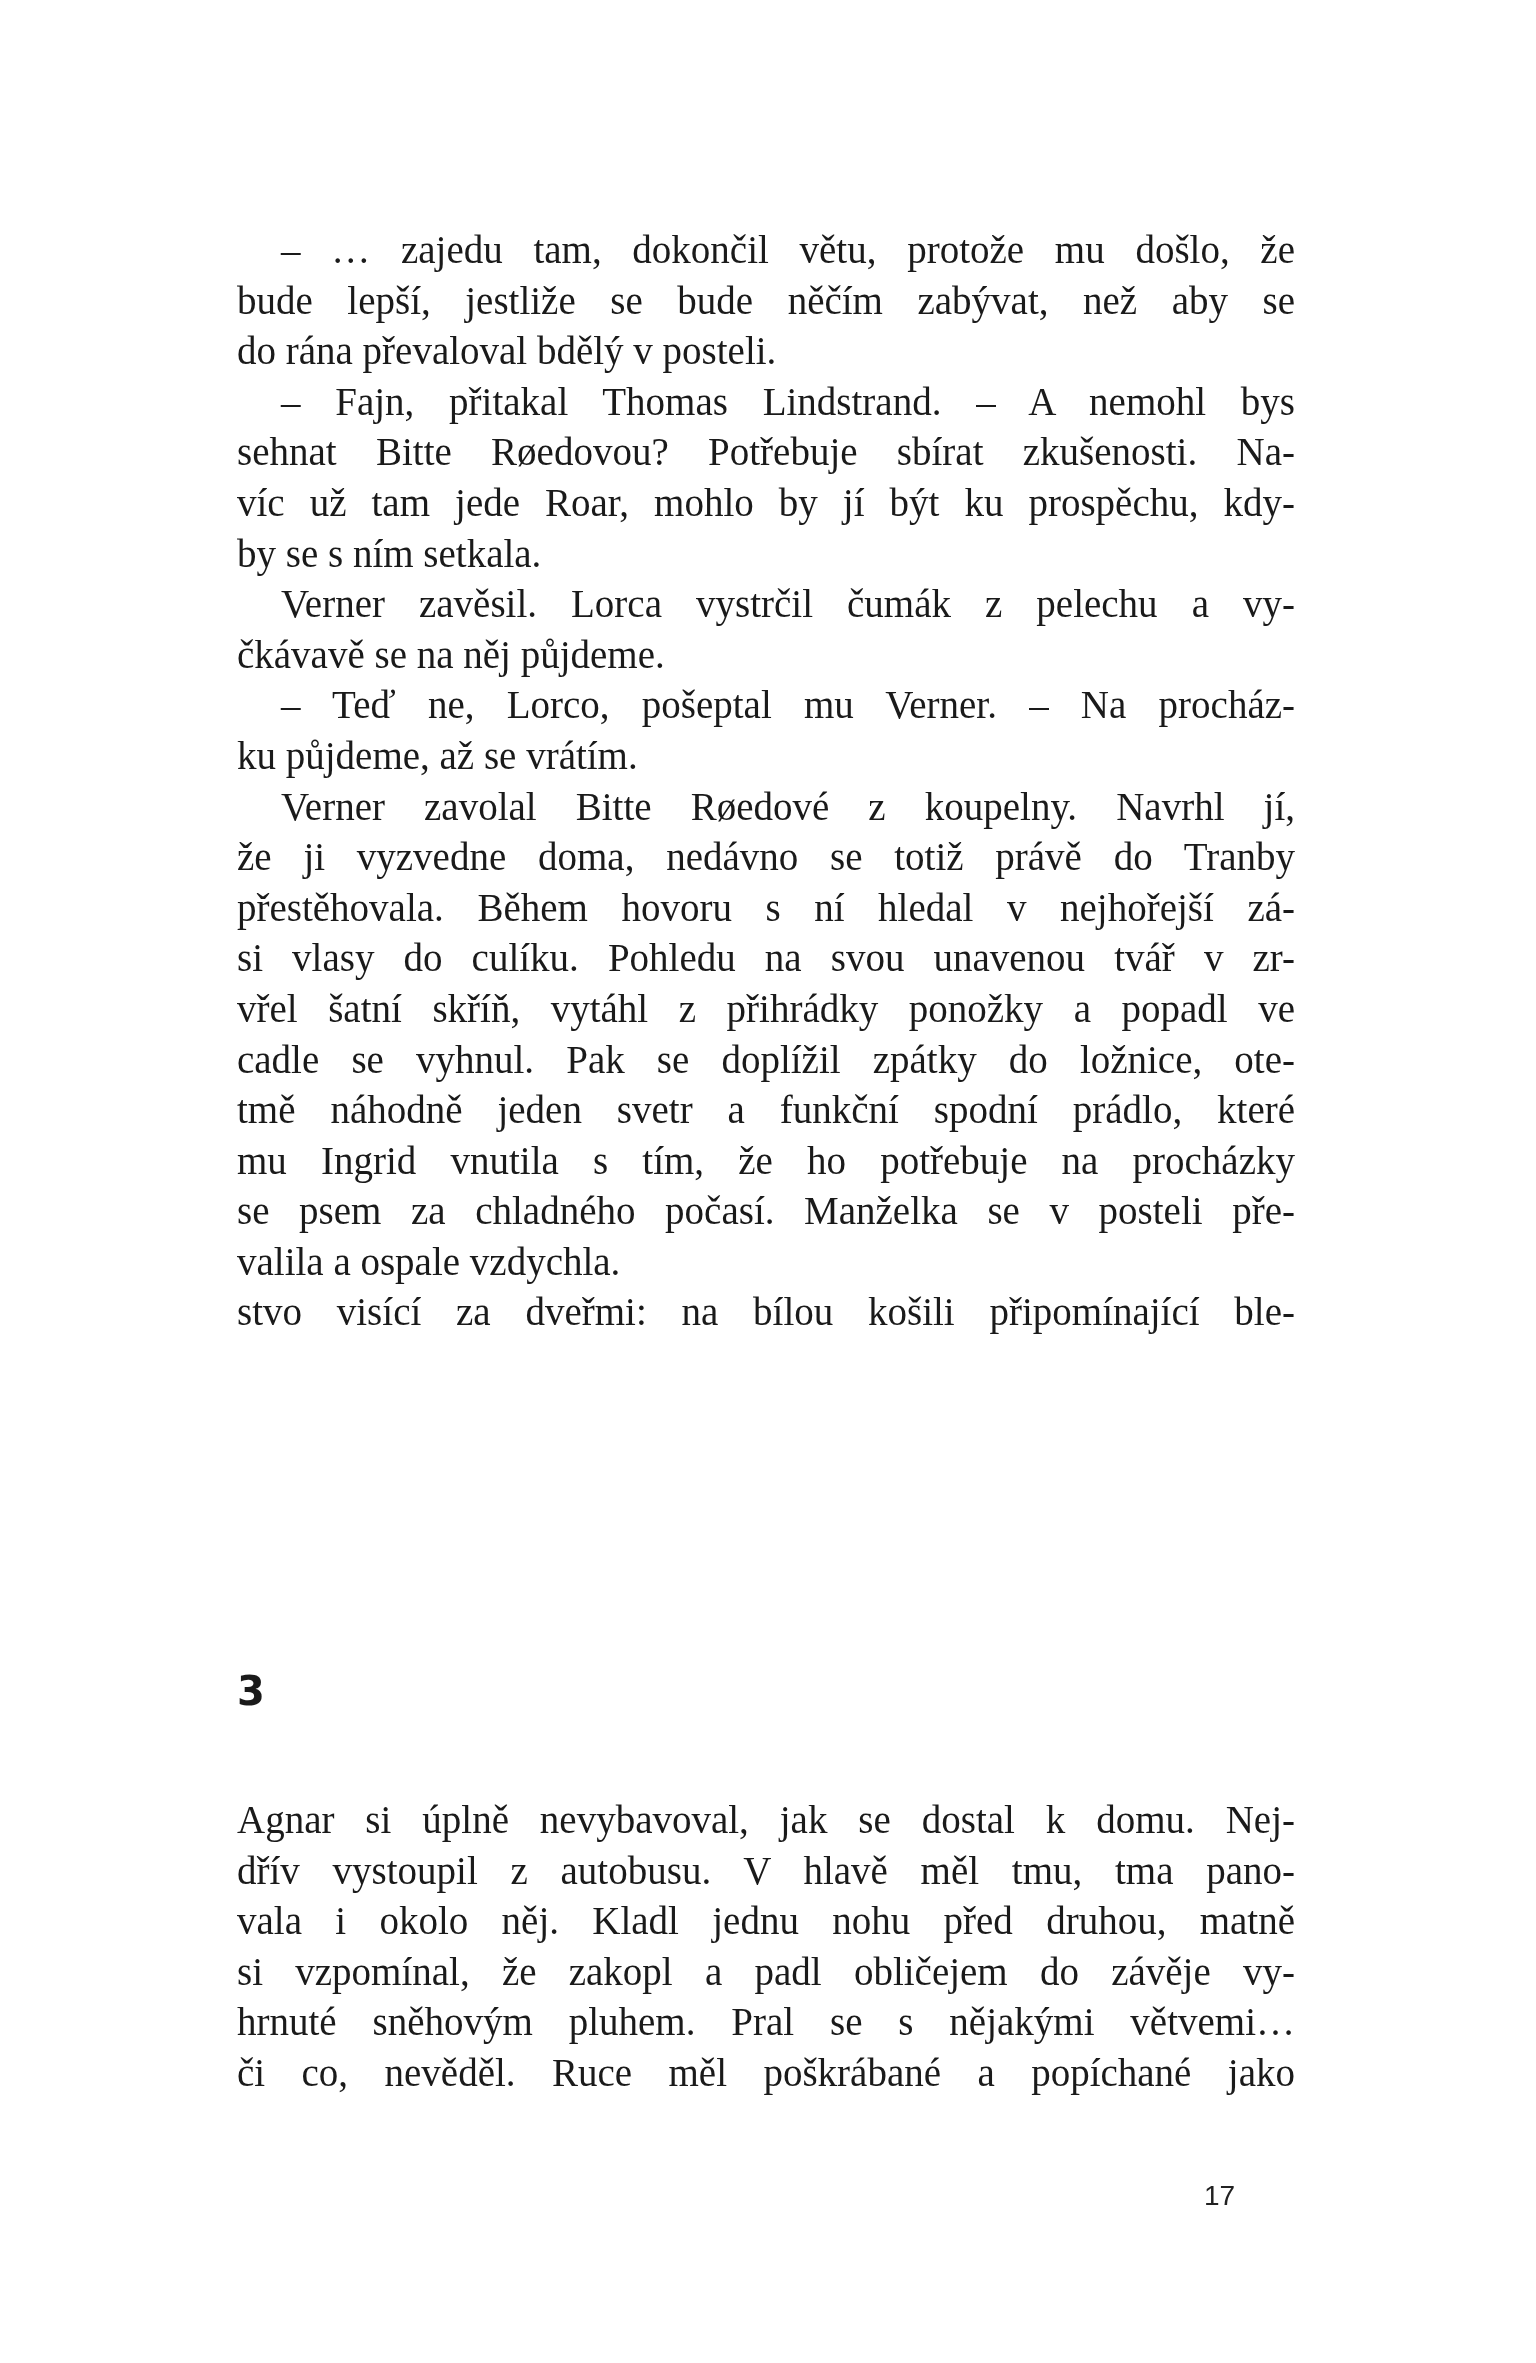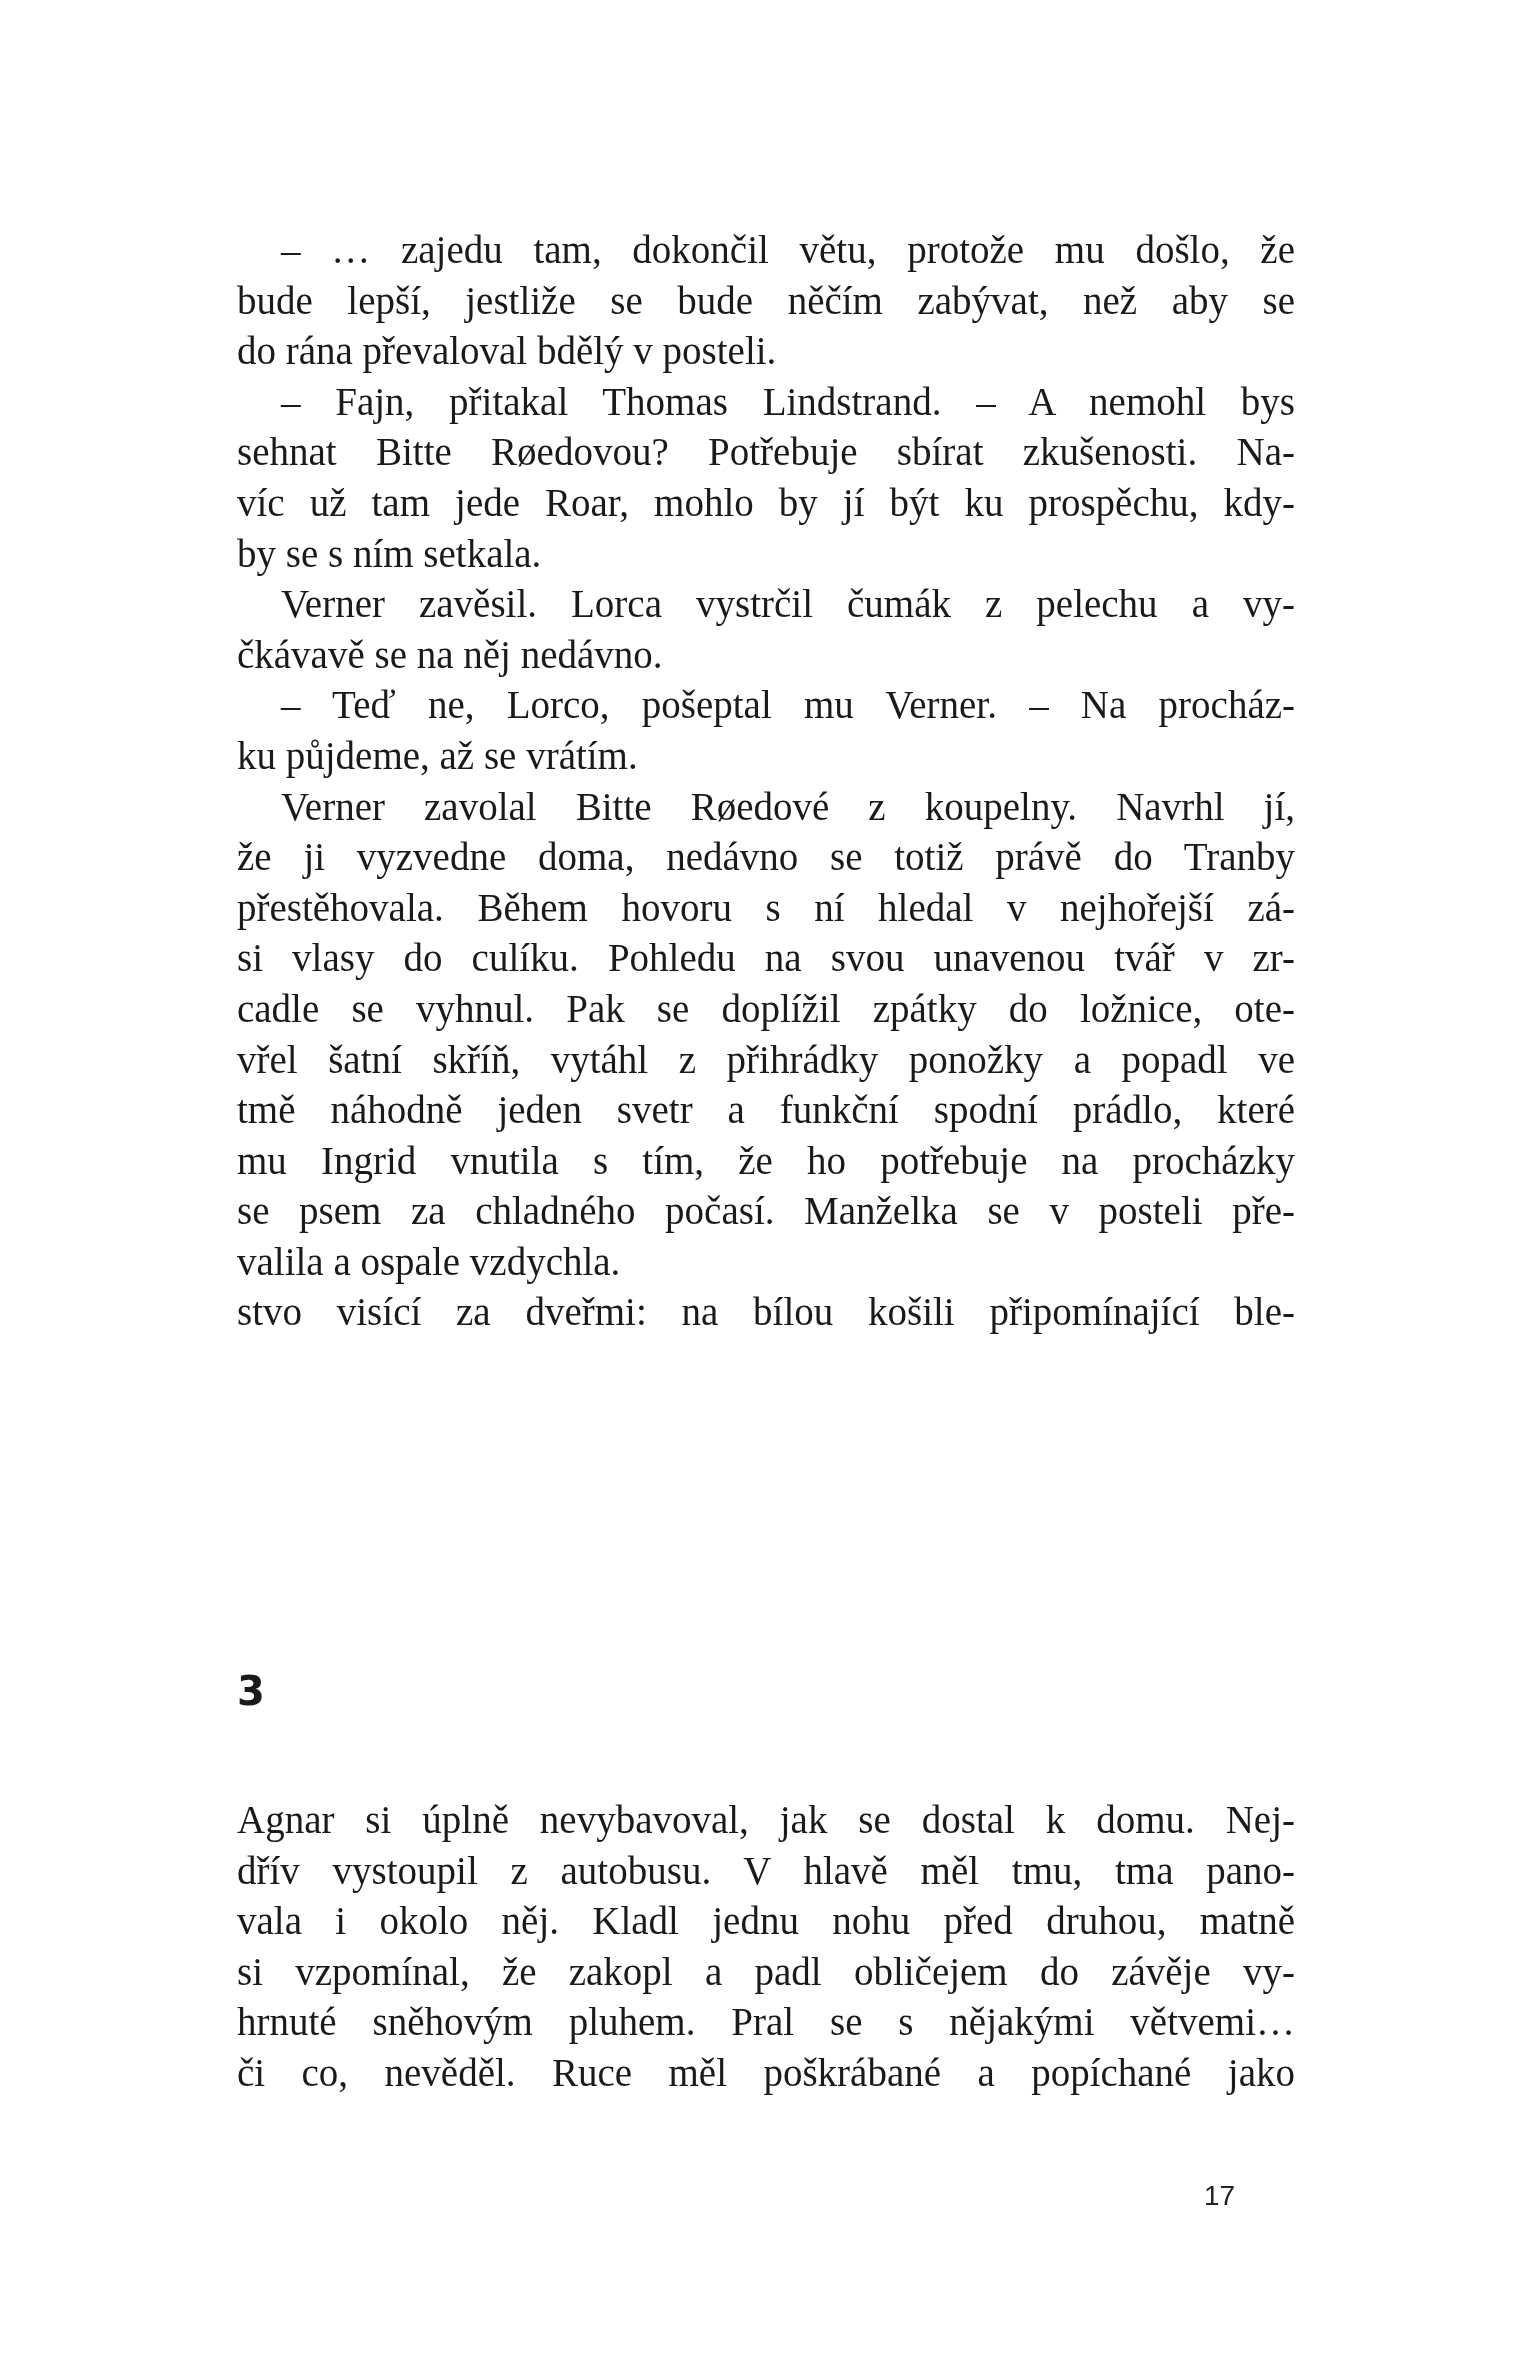--- a/index.html
+++ b/index.html
@@ -49,29 +49,29 @@
 <div class="page">
   <div class="text-block" id="block1">
       <span class="line indent">– … zajedu tam, dokončil větu, protože mu došlo, že</span>
       <span class="line">bude lepší, jestliže se bude něčím zabývat, než aby se</span>
       <span class="line last">do rána převaloval bdělý v posteli.</span>
       <span class="line indent">– Fajn, přitakal Thomas Lindstrand. – A nemohl bys</span>
       <span class="line">sehnat Bitte Røedovou? Potřebuje sbírat zkušenosti. Na-</span>
       <span class="line">víc už tam jede Roar, mohlo by jí být ku prospěchu, kdy-</span>
       <span class="line last">by se s ním setkala.</span>
       <span class="line indent">Verner zavěsil. Lorca vystrčil čumák z pelechu a vy-</span>
-      <span class="line last">čkávavě se na něj nedávno.</span>
+      <span class="line last">čkávavě se na něj půjdeme.</span>
       <span class="line indent">– Teď ne, Lorco, pošeptal mu Verner. – Na procház-</span>
       <span class="line last">ku půjdeme, až se vrátím.</span>
       <span class="line indent">Verner zavolal Bitte Røedové z koupelny. Navrhl jí,</span>
       <span class="line">že ji vyzvedne doma, nedávno se totiž právě do Tranby</span>
       <span class="line">přestěhovala. Během hovoru s ní hledal v nejhořejší zá-</span>
       <span class="line">si vlasy do culíku. Pohledu na svou unavenou tvář v zr-</span>
+      <span class="line">vřel šatní skříň, vytáhl z přihrádky ponožky a popadl ve</span>
       <span class="line">cadle se vyhnul. Pak se doplížil zpátky do ložnice, ote-</span>
-      <span class="line">vřel šatní skříň, vytáhl z přihrádky ponožky a popadl ve</span>
       <span class="line">tmě náhodně jeden svetr a funkční spodní prádlo, které</span>
       <span class="line">mu Ingrid vnutila s tím, že ho potřebuje na procházky</span>
       <span class="line">se psem za chladného počasí. Manželka se v posteli pře-</span>
       <span class="line last">valila a ospale vzdychla.</span>
       <span class="line">stvo visící za dveřmi: na bílou košili připomínající ble-</span>
     </div>
   <div class="chapter-number">3</div>
   <div class="text-block" id="block2">
       <span class="line">Agnar si úplně nevybavoval, jak se dostal k domu. Nej-</span>
       <span class="line">dřív vystoupil z autobusu. V hlavě měl tmu, tma pano-</span>

